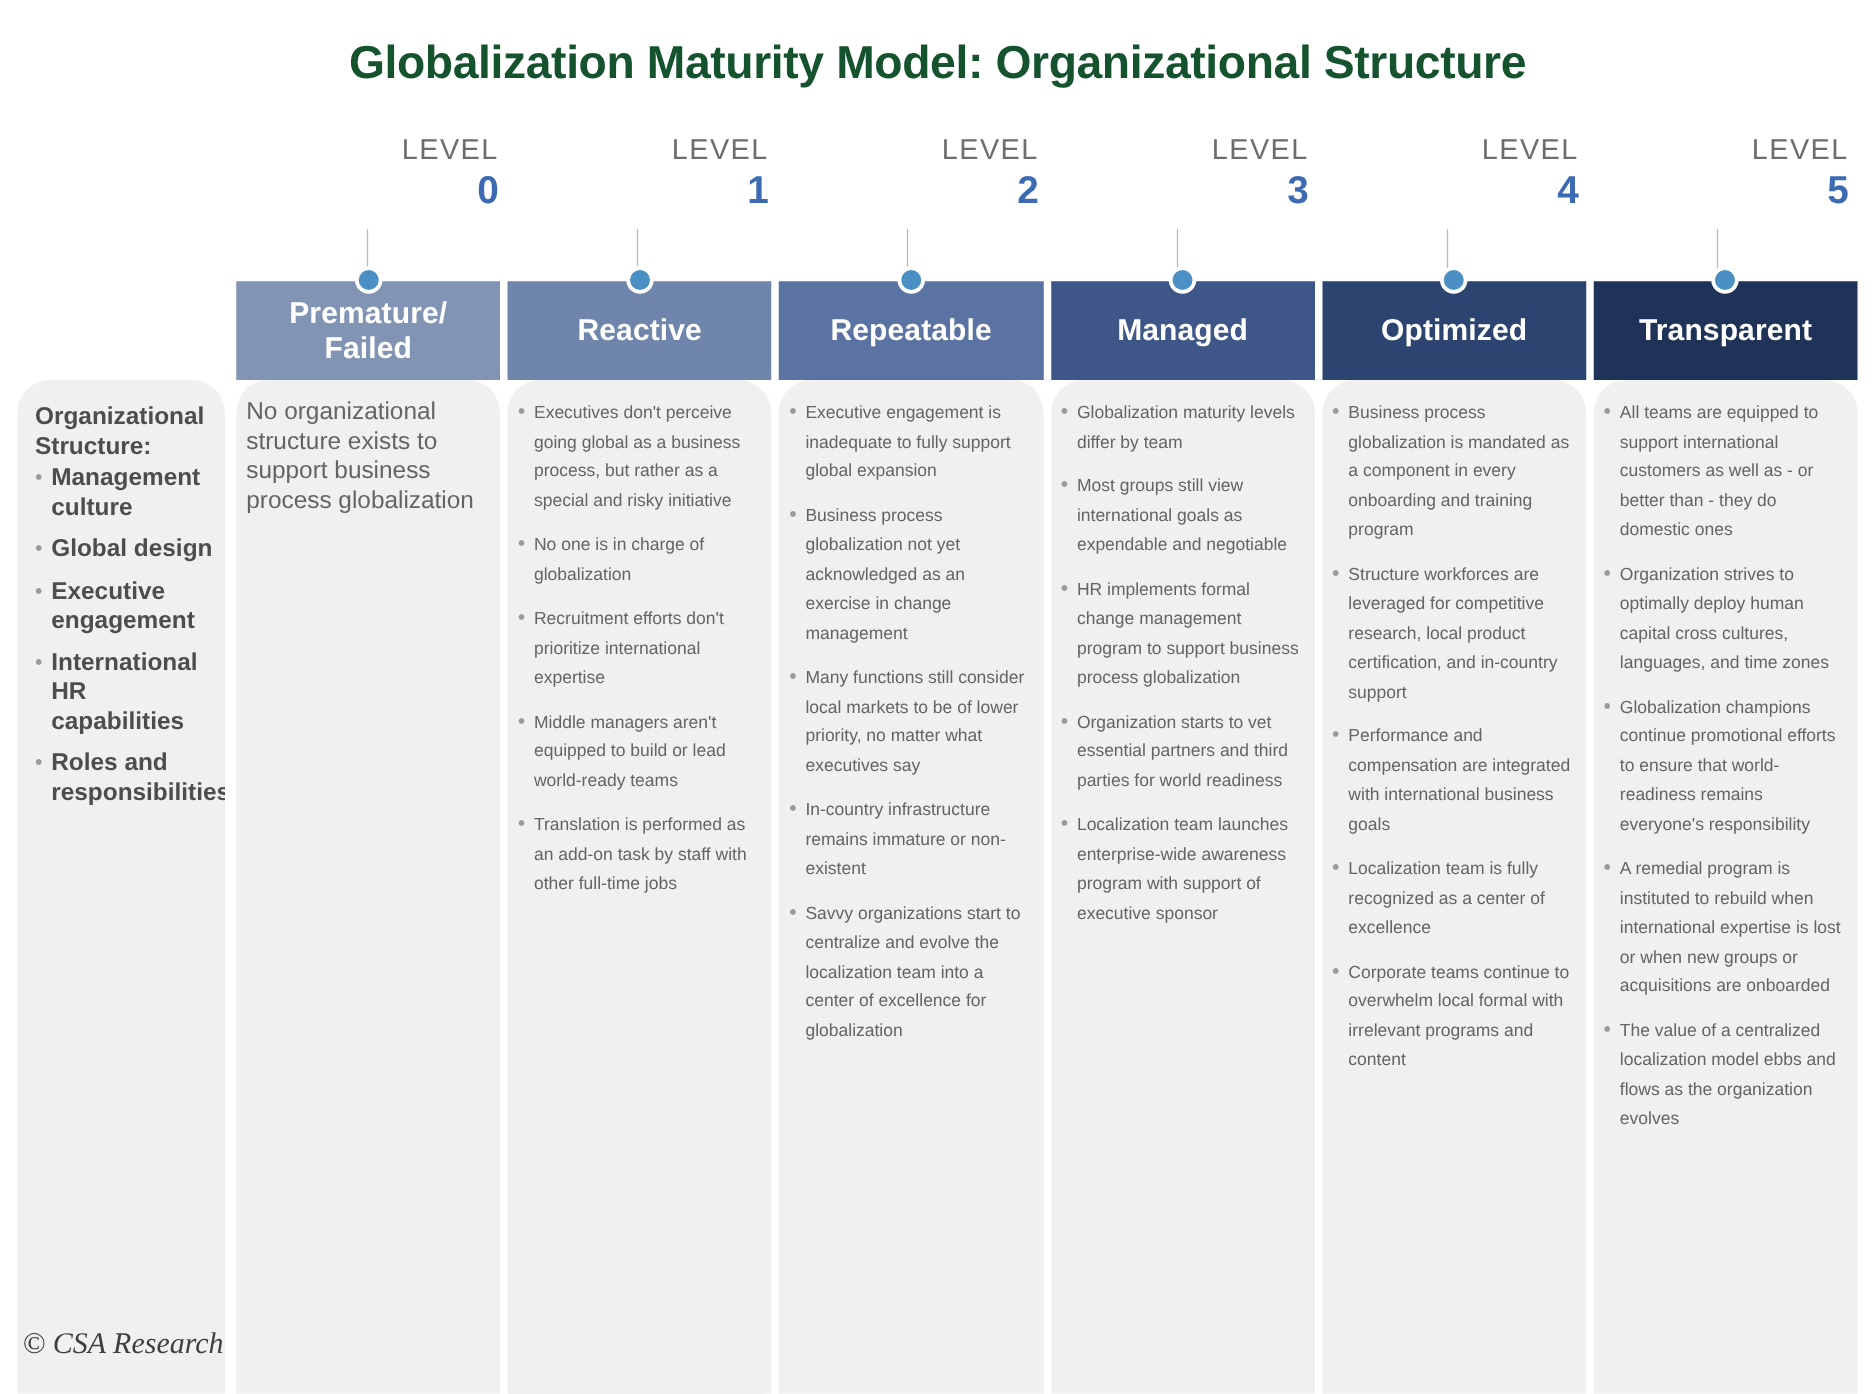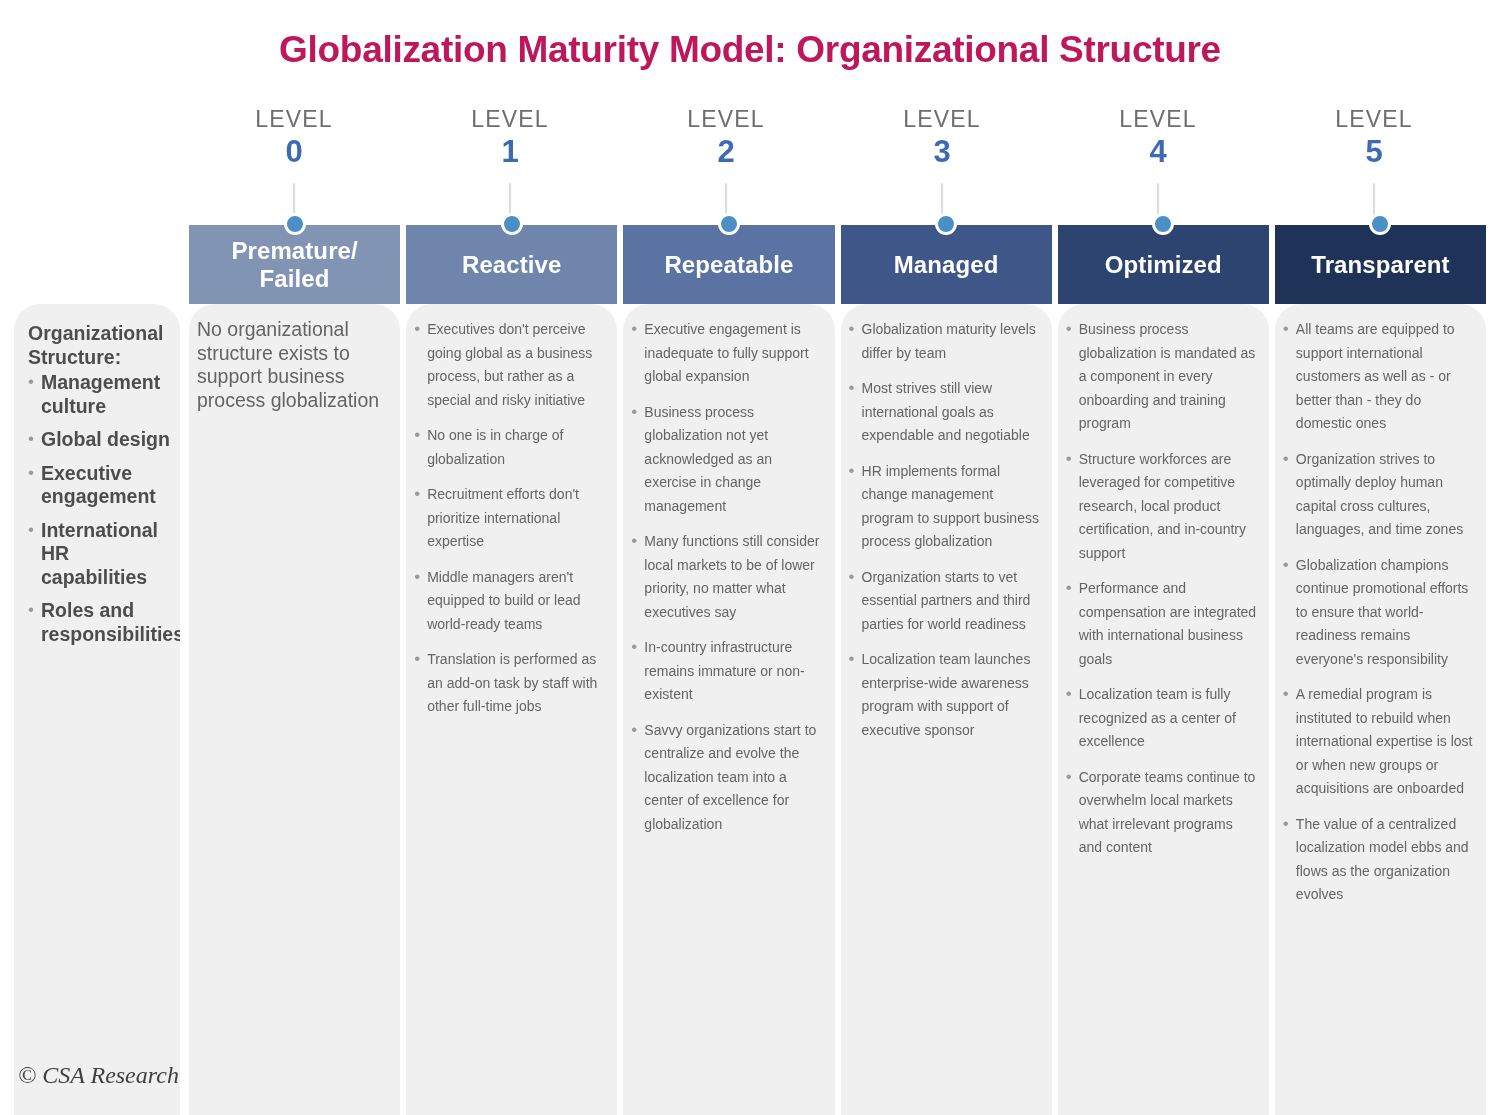--- a/index.html
+++ b/index.html
@@ -12,21 +12,21 @@
     height: 1115px;
     font-family: "Liberation Sans", sans-serif;
     position: relative;
     overflow: hidden;
   }
 
   #page-title {
     text-align: center;
     font-size: 37px;
     font-weight: bold;
-    color: #be185d;
+    color: #14532d;
     letter-spacing: -0.3px;
     margin: 0;
     padding-top: 26px;
     height: 48px;
     line-height: 48px;
     white-space: nowrap;
   }
 
   
   .levels-row {
@@ -34,21 +34,21 @@
     top: 105px;
     left: 189px;
     width: 1290px;
     height: 120px;
     display: flex;
   }
   .level-cell {
     flex: 1 1 0;
     margin-right: 6px;
     position: relative;
-    text-align: center;
+    text-align: right;
   }
   .level-cell:last-child { margin-right: 0; }
 
   .level-word {
     font-size: 23px;
     color: #6d6d6d;
     letter-spacing: 1.2px;
     line-height: 28px;
     font-weight: normal;
   }
@@ -297,39 +297,39 @@
         </div>
       </div>
       <div class="col">
         <div class="col-head" style="background: rgb(63, 87, 136);">
           <span class="dot" style="background: rgb(74, 144, 196);"></span>
           <span>Managed</span>
         </div>
         <div class="col-body" style="background: rgb(240, 240, 240);">
           <ul class="bullets">
             <li>Globalization maturity levels differ by team</li>
-            <li>Most strives still view international goals as expendable and negotiable</li>
+            <li>Most groups still view international goals as expendable and negotiable</li>
             <li>HR implements formal change management program to support business process globalization</li>
             <li>Organization starts to vet essential partners and third parties for world readiness</li>
             <li>Localization team launches enterprise-wide awareness program with support of executive sponsor</li>
           </ul>
         </div>
       </div>
       <div class="col">
         <div class="col-head" style="background: rgb(45, 68, 112);">
           <span class="dot" style="background: rgb(74, 144, 196);"></span>
           <span>Optimized</span>
         </div>
         <div class="col-body" style="background: rgb(240, 240, 240);">
           <ul class="bullets">
             <li>Business process globalization is mandated as a component in every onboarding and training program</li>
             <li>Structure workforces are leveraged for competitive research, local product certification, and in-country support</li>
             <li>Performance and compensation are integrated with international business goals</li>
             <li>Localization team is fully recognized as a center of excellence</li>
-            <li>Corporate teams continue to overwhelm local markets what irrelevant programs and content</li>
+            <li>Corporate teams continue to overwhelm local formal with irrelevant programs and content</li>
           </ul>
         </div>
       </div>
       <div class="col">
         <div class="col-head" style="background: rgb(31, 51, 89);">
           <span class="dot" style="background: rgb(74, 144, 196);"></span>
           <span>Transparent</span>
         </div>
         <div class="col-body" style="background: rgb(240, 240, 240);">
           <ul class="bullets">

